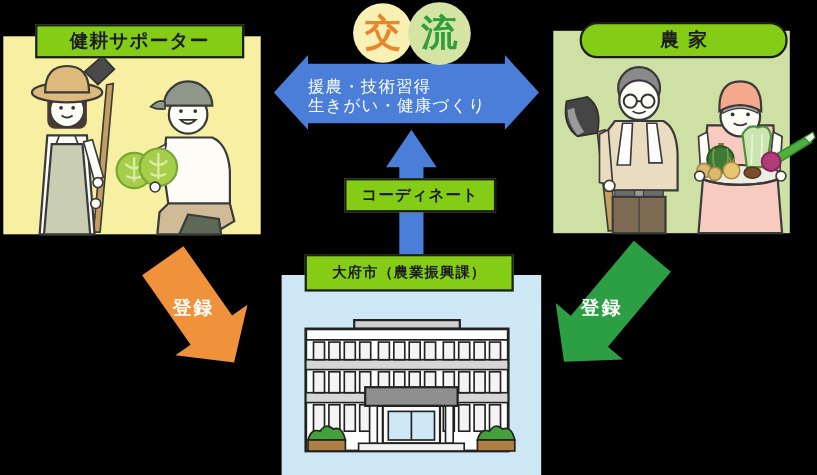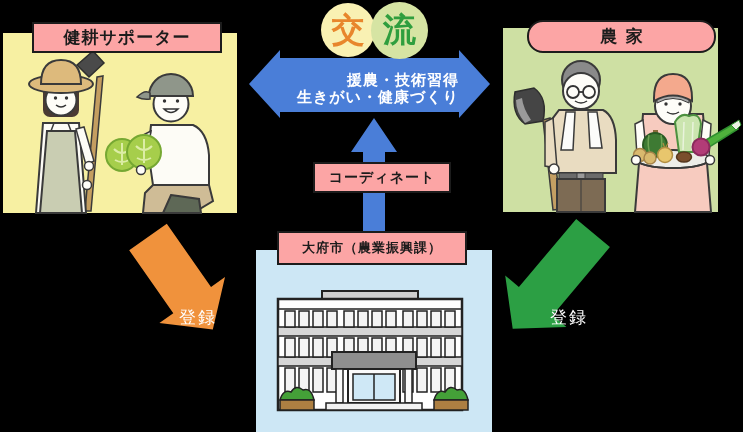--- a/index.html
+++ b/index.html
@@ -3,36 +3,36 @@
 <meta charset="utf-8">
 <style>
   html,body{margin:0;padding:0;background:#000;}
   body{font-family:"Liberation Sans","DejaVu Sans",sans-serif;}
   .stage{position:relative;width:743px;height:432px;background:#000;overflow:hidden;}
   .panel{position:absolute;}
   .panel.supporters{left:3px;top:33px;width:234px;height:180px;background:#F7F0A2;}
   .panel.farmers{left:503px;top:28px;width:215px;height:184px;background:#CEE0A3;}
   .panel.city{left:256px;top:250px;width:236px;height:182px;background:#CDE7F5;}
   .panel svg{position:absolute;left:0;top:0;overflow:visible;}
-  .label-box{position:absolute;box-sizing:border-box;background:#fca5a5;border:2px solid #1C1C1C;
+  .label-box{position:absolute;box-sizing:border-box;background:#84cc16;border:2px solid #1C1C1C;
     color:#1C1C1C;font-weight:bold;display:flex;align-items:center;justify-content:center;
     z-index:30;letter-spacing:1px;}
   .label-supporters{left:32px;top:22px;width:190px;height:31px;font-size:17px;}
   .label-farmers{left:527px;top:20px;width:189px;height:33px;font-size:17px;letter-spacing:.5em;text-indent:.5em;border-radius:16px;}
   .label-city{left:277px;top:231px;width:190px;height:34px;font-size:13px;}
   .label-coordinate{left:313px;top:162px;width:138px;height:31px;font-size:14px;}
   .arrow-layer{position:absolute;left:0;top:0;z-index:10;}
   .circle-badge{position:absolute;border-radius:50%;display:flex;align-items:center;justify-content:center;
     font-weight:bold;font-size:33px;z-index:40;}
   .circle-kou{left:321px;top:3px;width:54px;height:54px;background:#F9F1B3;color:#E8862C;}
   .circle-ryu{left:371px;top:2px;width:57px;height:57px;background:#D6E4A3;color:#2F9E3E;z-index:41;}
   .mutual-arrow-text{position:absolute;left:280px;top:71px;width:179px;z-index:20;color:#FFFFFF;
-    font-weight:bold;font-size:15px;line-height:17px;text-align:right;letter-spacing:1px;}
-  .register-text{position:absolute;z-index:20;color:#FFFFFF;font-weight:normal;font-size:17px;
-    width:60px;text-align:right;letter-spacing:2px;margin-top:38px;}
+    font-weight:normal;font-size:15px;line-height:17px;text-align:left;letter-spacing:1px;}
+  .register-text{position:absolute;z-index:20;color:#FFFFFF;font-weight:bold;font-size:17px;
+    width:60px;text-align:left;letter-spacing:2px;}
   .register-left-text{left:157px;top:268px;}
   .register-right-text{left:528px;top:268px;}
 </style>
 </head>
 <body>
 
 <div class="stage">
 
   <div class="panel supporters">
     <svg width="234" height="180" viewBox="0 0 234 180">

